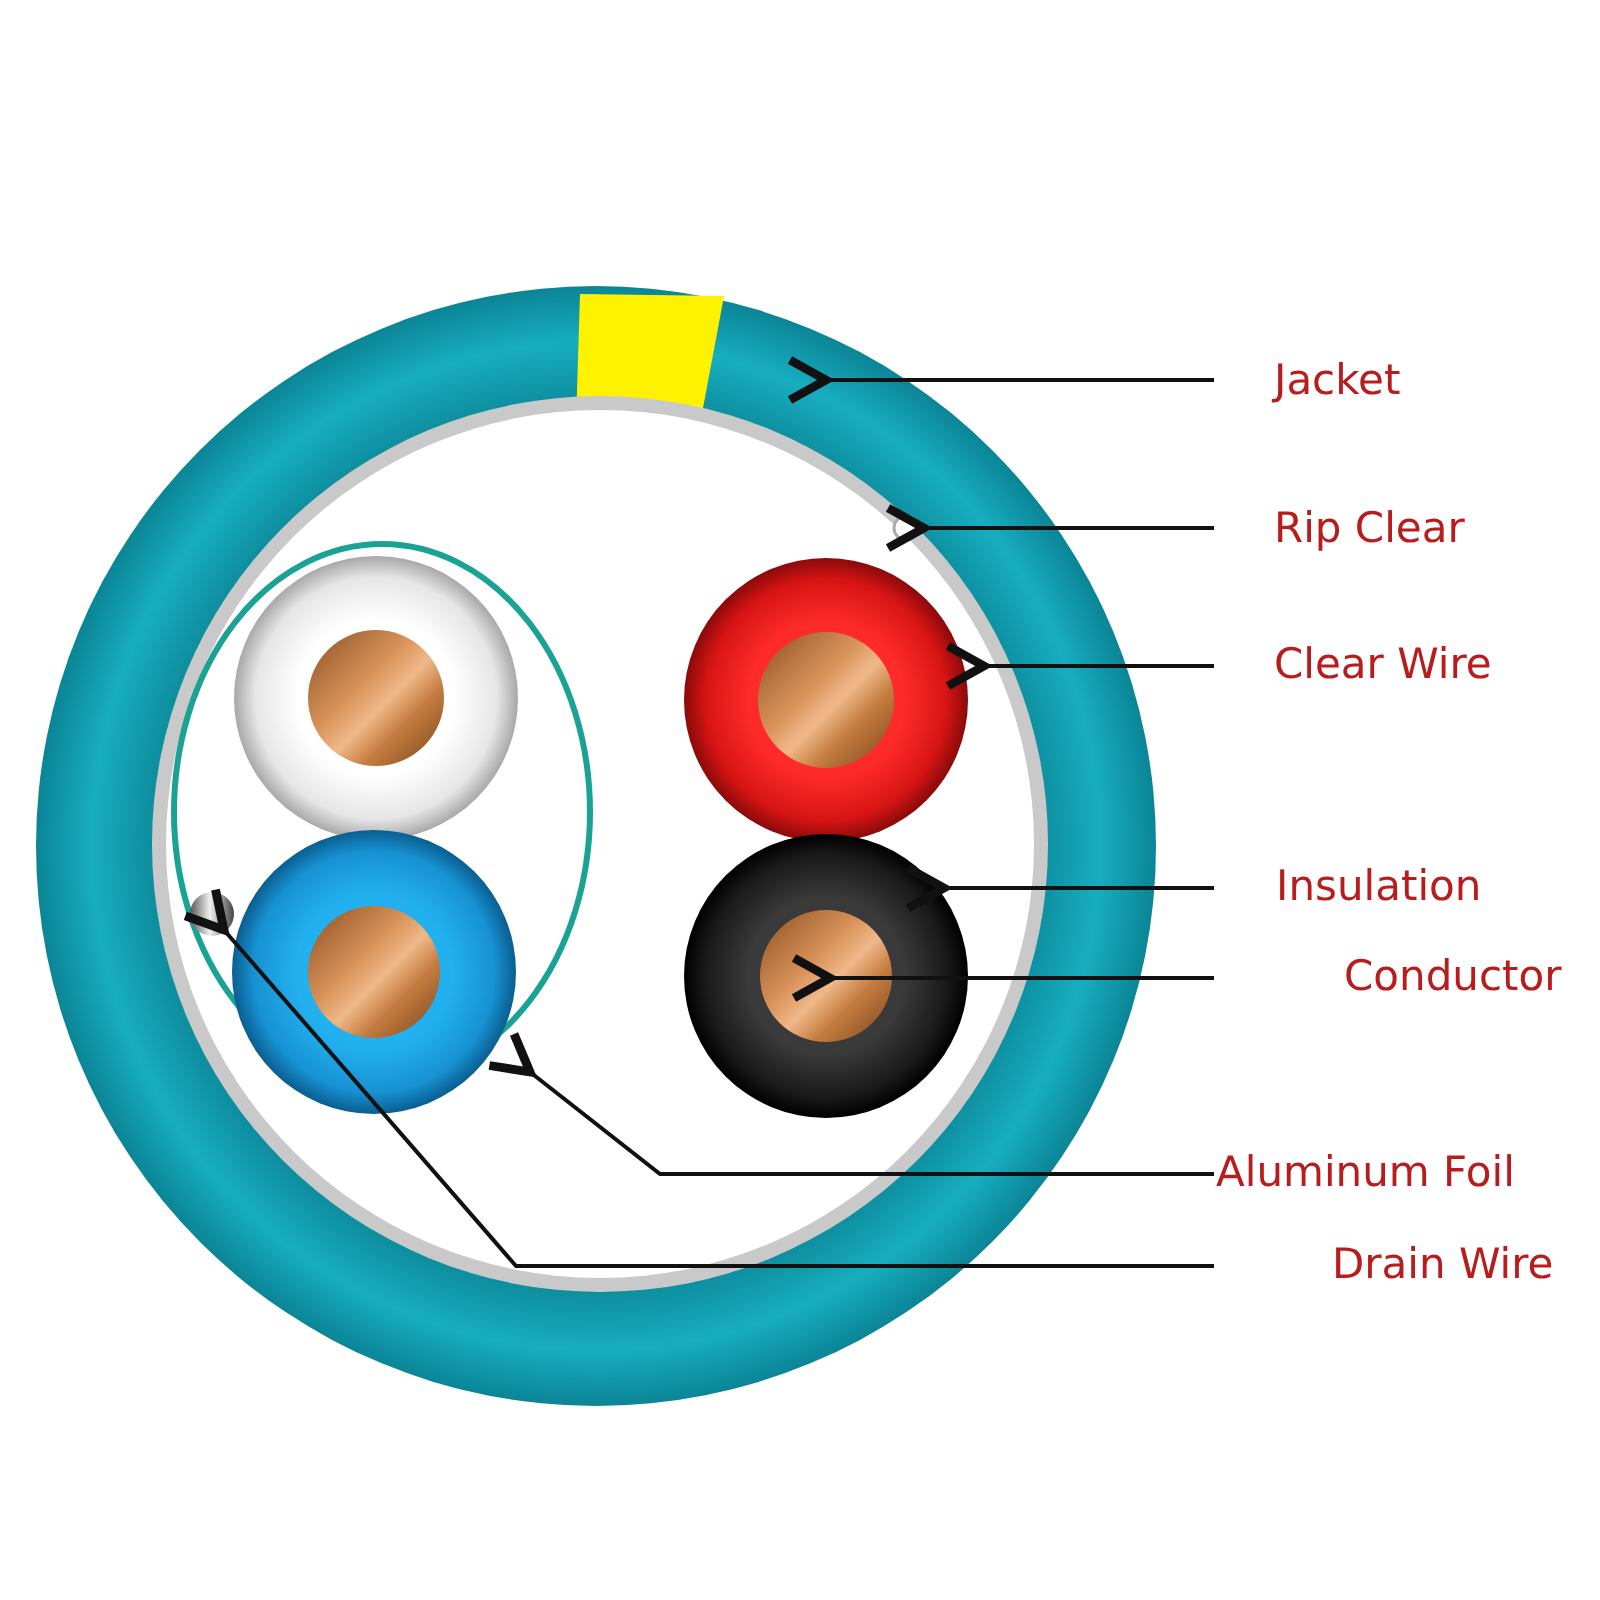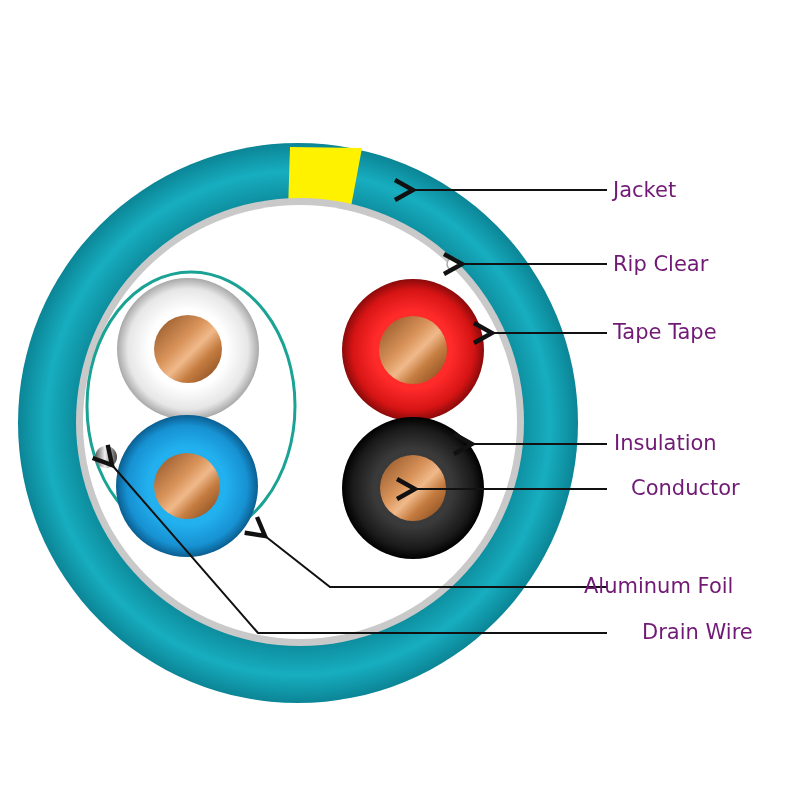--- a/index.html
+++ b/index.html
@@ -1,18 +1,18 @@
 <!DOCTYPE html>
 <html><head>
 <meta charset="utf-8">
 <style>
   html, body { margin:0; padding:0; background:#ffffff; }
   body { width:800px; height:800px; position:relative; overflow:hidden; font-family:"DejaVu Sans", sans-serif; }
   #diagram { position:absolute; left:0; top:0; }
-  .label { position:absolute; font-size:21px; color:#701a75; white-space:nowrap; line-height:1; }
+  .label { position:absolute; font-size:21px; color:#b91c1c; white-space:nowrap; line-height:1;margin-left:24px; }
 </style>
 </head>
 <body>
 
 <svg id="diagram" width="800" height="800" viewBox="0 0 800 800">
   <defs>
     <radialGradient id="jacketGrad" cx="50%" cy="50%" r="50%">
       <stop offset="80%" stop-color="#0e8fa0"></stop>
       <stop offset="90%" stop-color="#17aec0"></stop>
       <stop offset="100%" stop-color="#0b8596"></stop>
@@ -91,17 +91,17 @@
     <polyline points="607,333 492,333" marker-end="url(#arrowHead)"></polyline>
     <polyline points="607,444 472,444" marker-end="url(#arrowHead)"></polyline>
     <polyline points="607,489 415,489" marker-end="url(#arrowHead)"></polyline>
     <polyline points="607,587 330,587 265,536" marker-end="url(#arrowHead)"></polyline>
     <polyline points="607,633 258,633 112,465" marker-end="url(#arrowHead)"></polyline>
   </g>
 </svg>
 
 <span class="label" style="left:613px; top:180px;">Jacket</span>
 <span class="label" style="left:613px; top:254px;">Rip Clear</span>
-<span class="label" style="left:613px; top:322px;">Tape Tape</span>
+<span class="label" style="left:613px; top:322px;">Clear Wire</span>
 <span class="label" style="left:614px; top:433px;">Insulation</span>
-<span class="label" style="left:631px; top:478px;">Conductor</span>
+<span class="label" style="left:648px; top:478px;">Conductor</span>
 <span class="label" style="left:584px; top:576px;">Aluminum Foil</span>
 <span class="label" style="left:642px; top:622px;">Drain Wire</span>
 
 </body></html>

